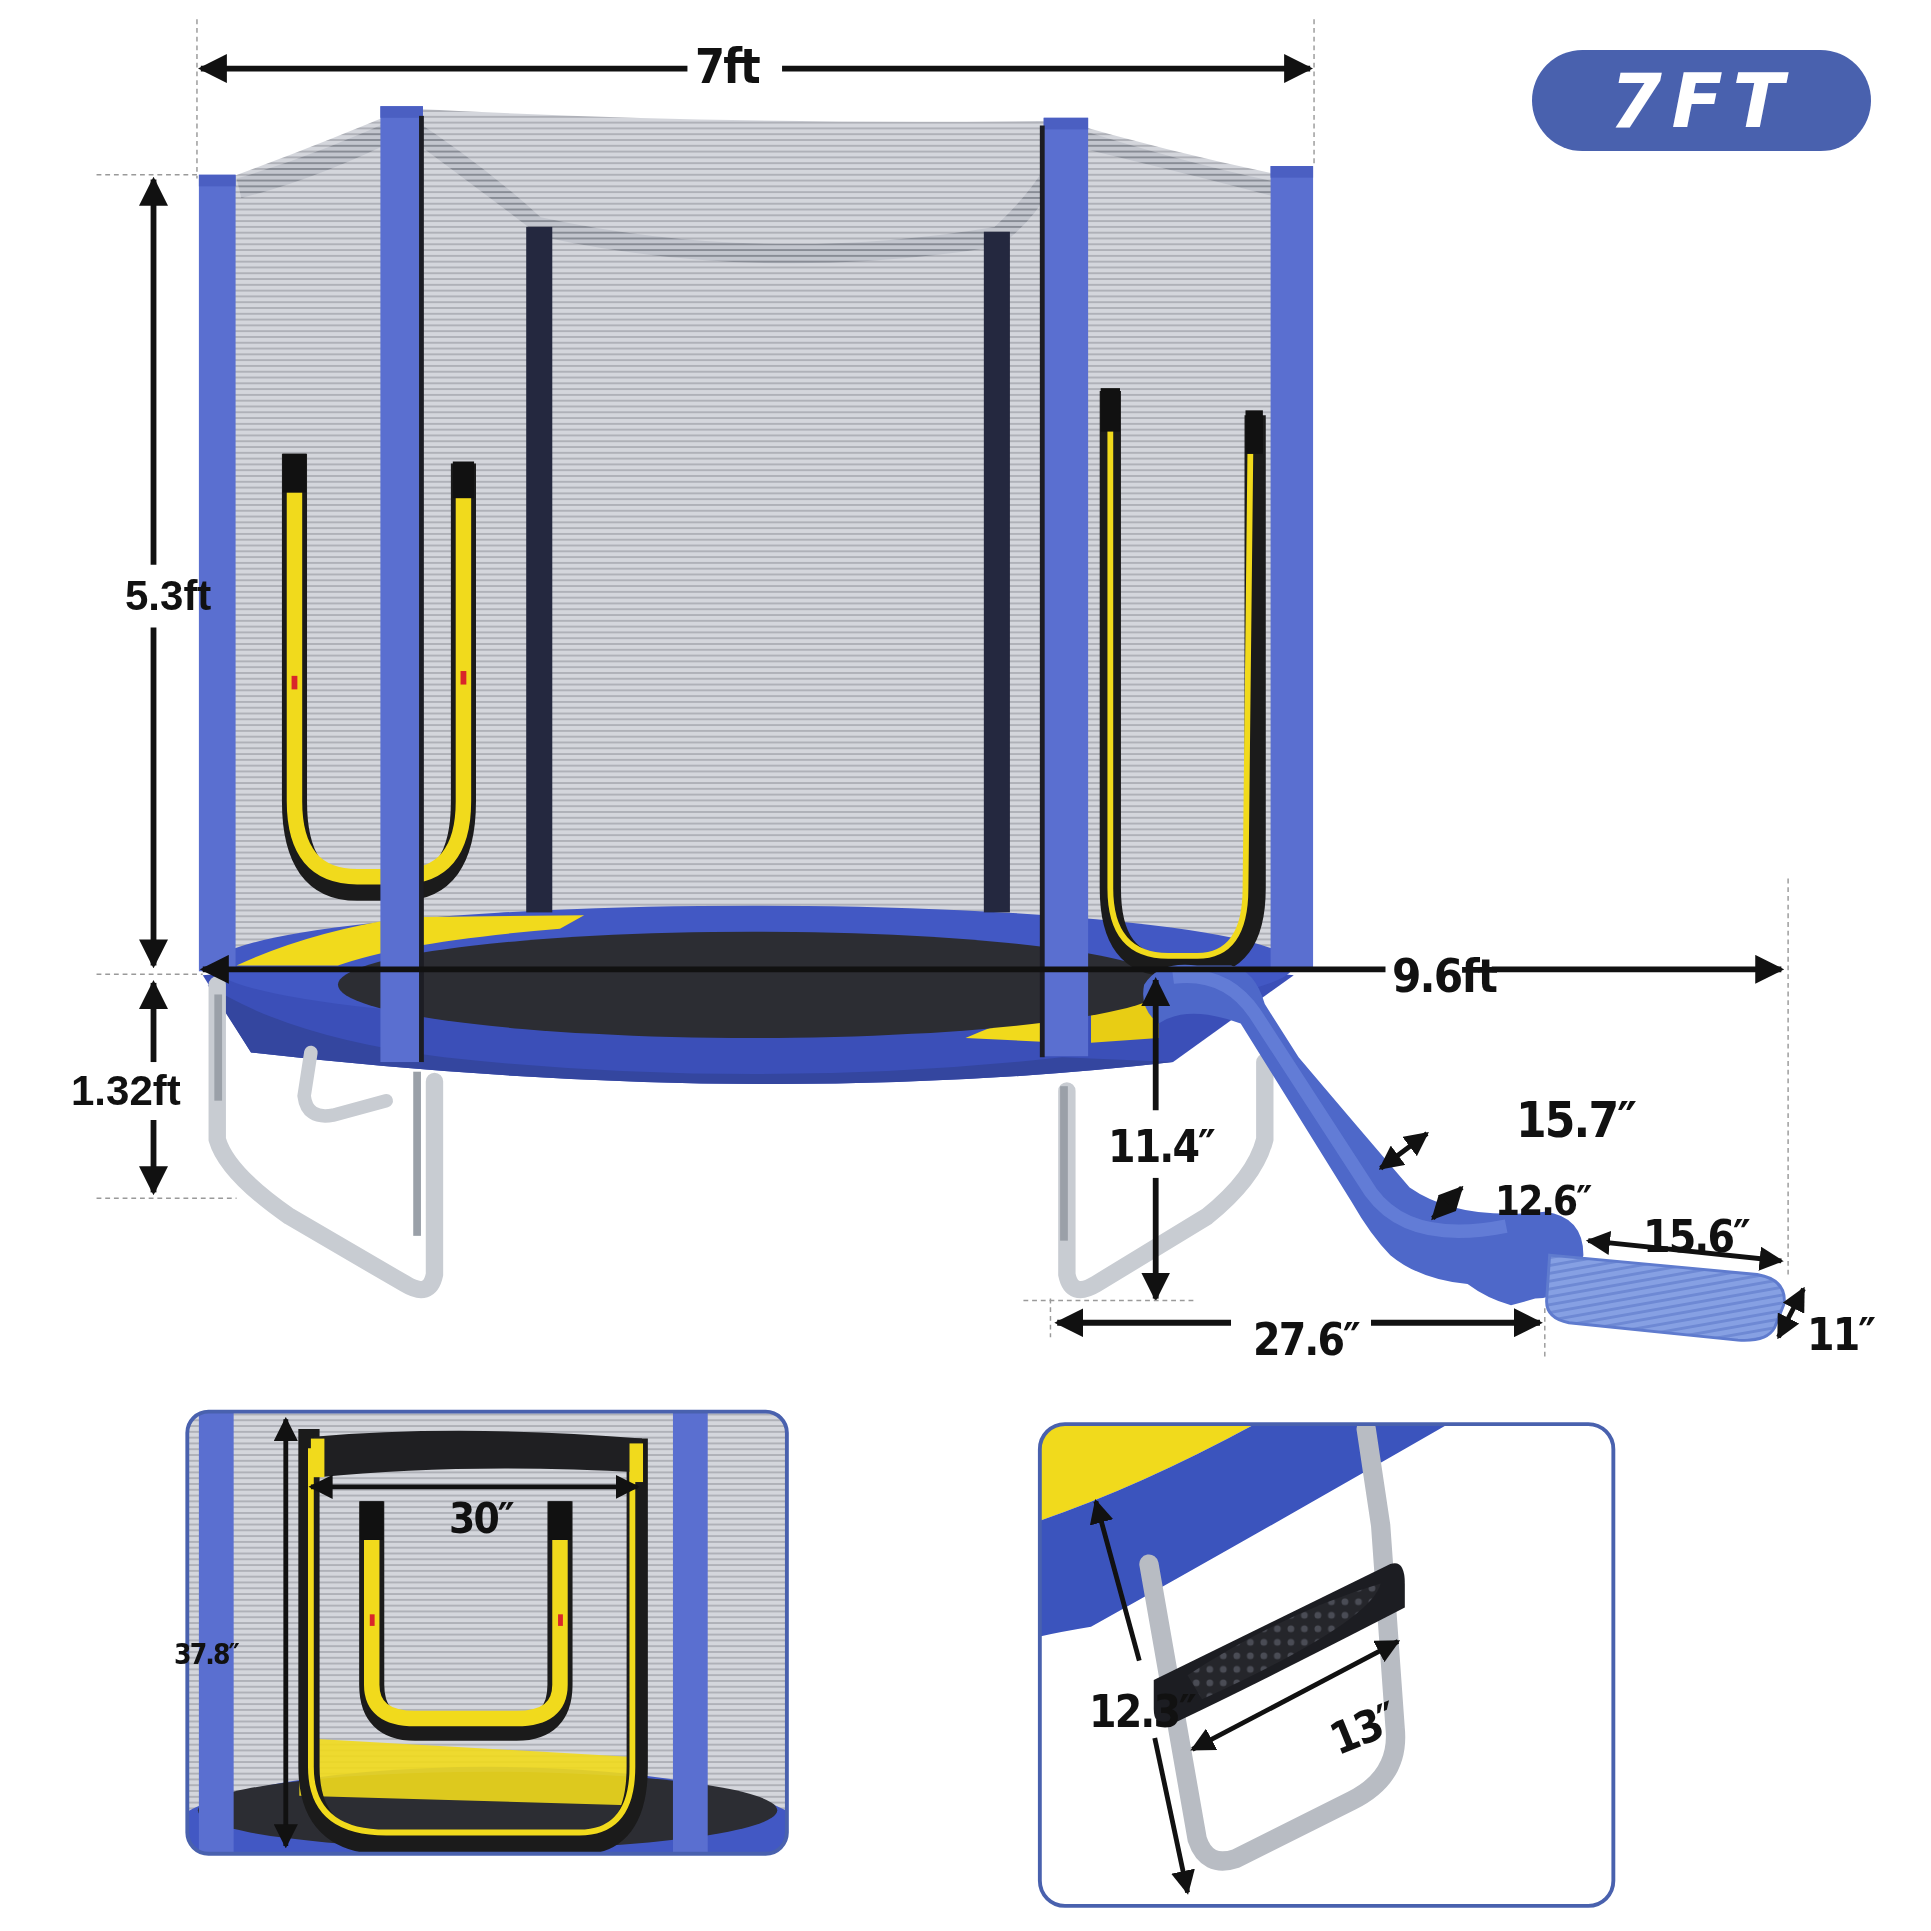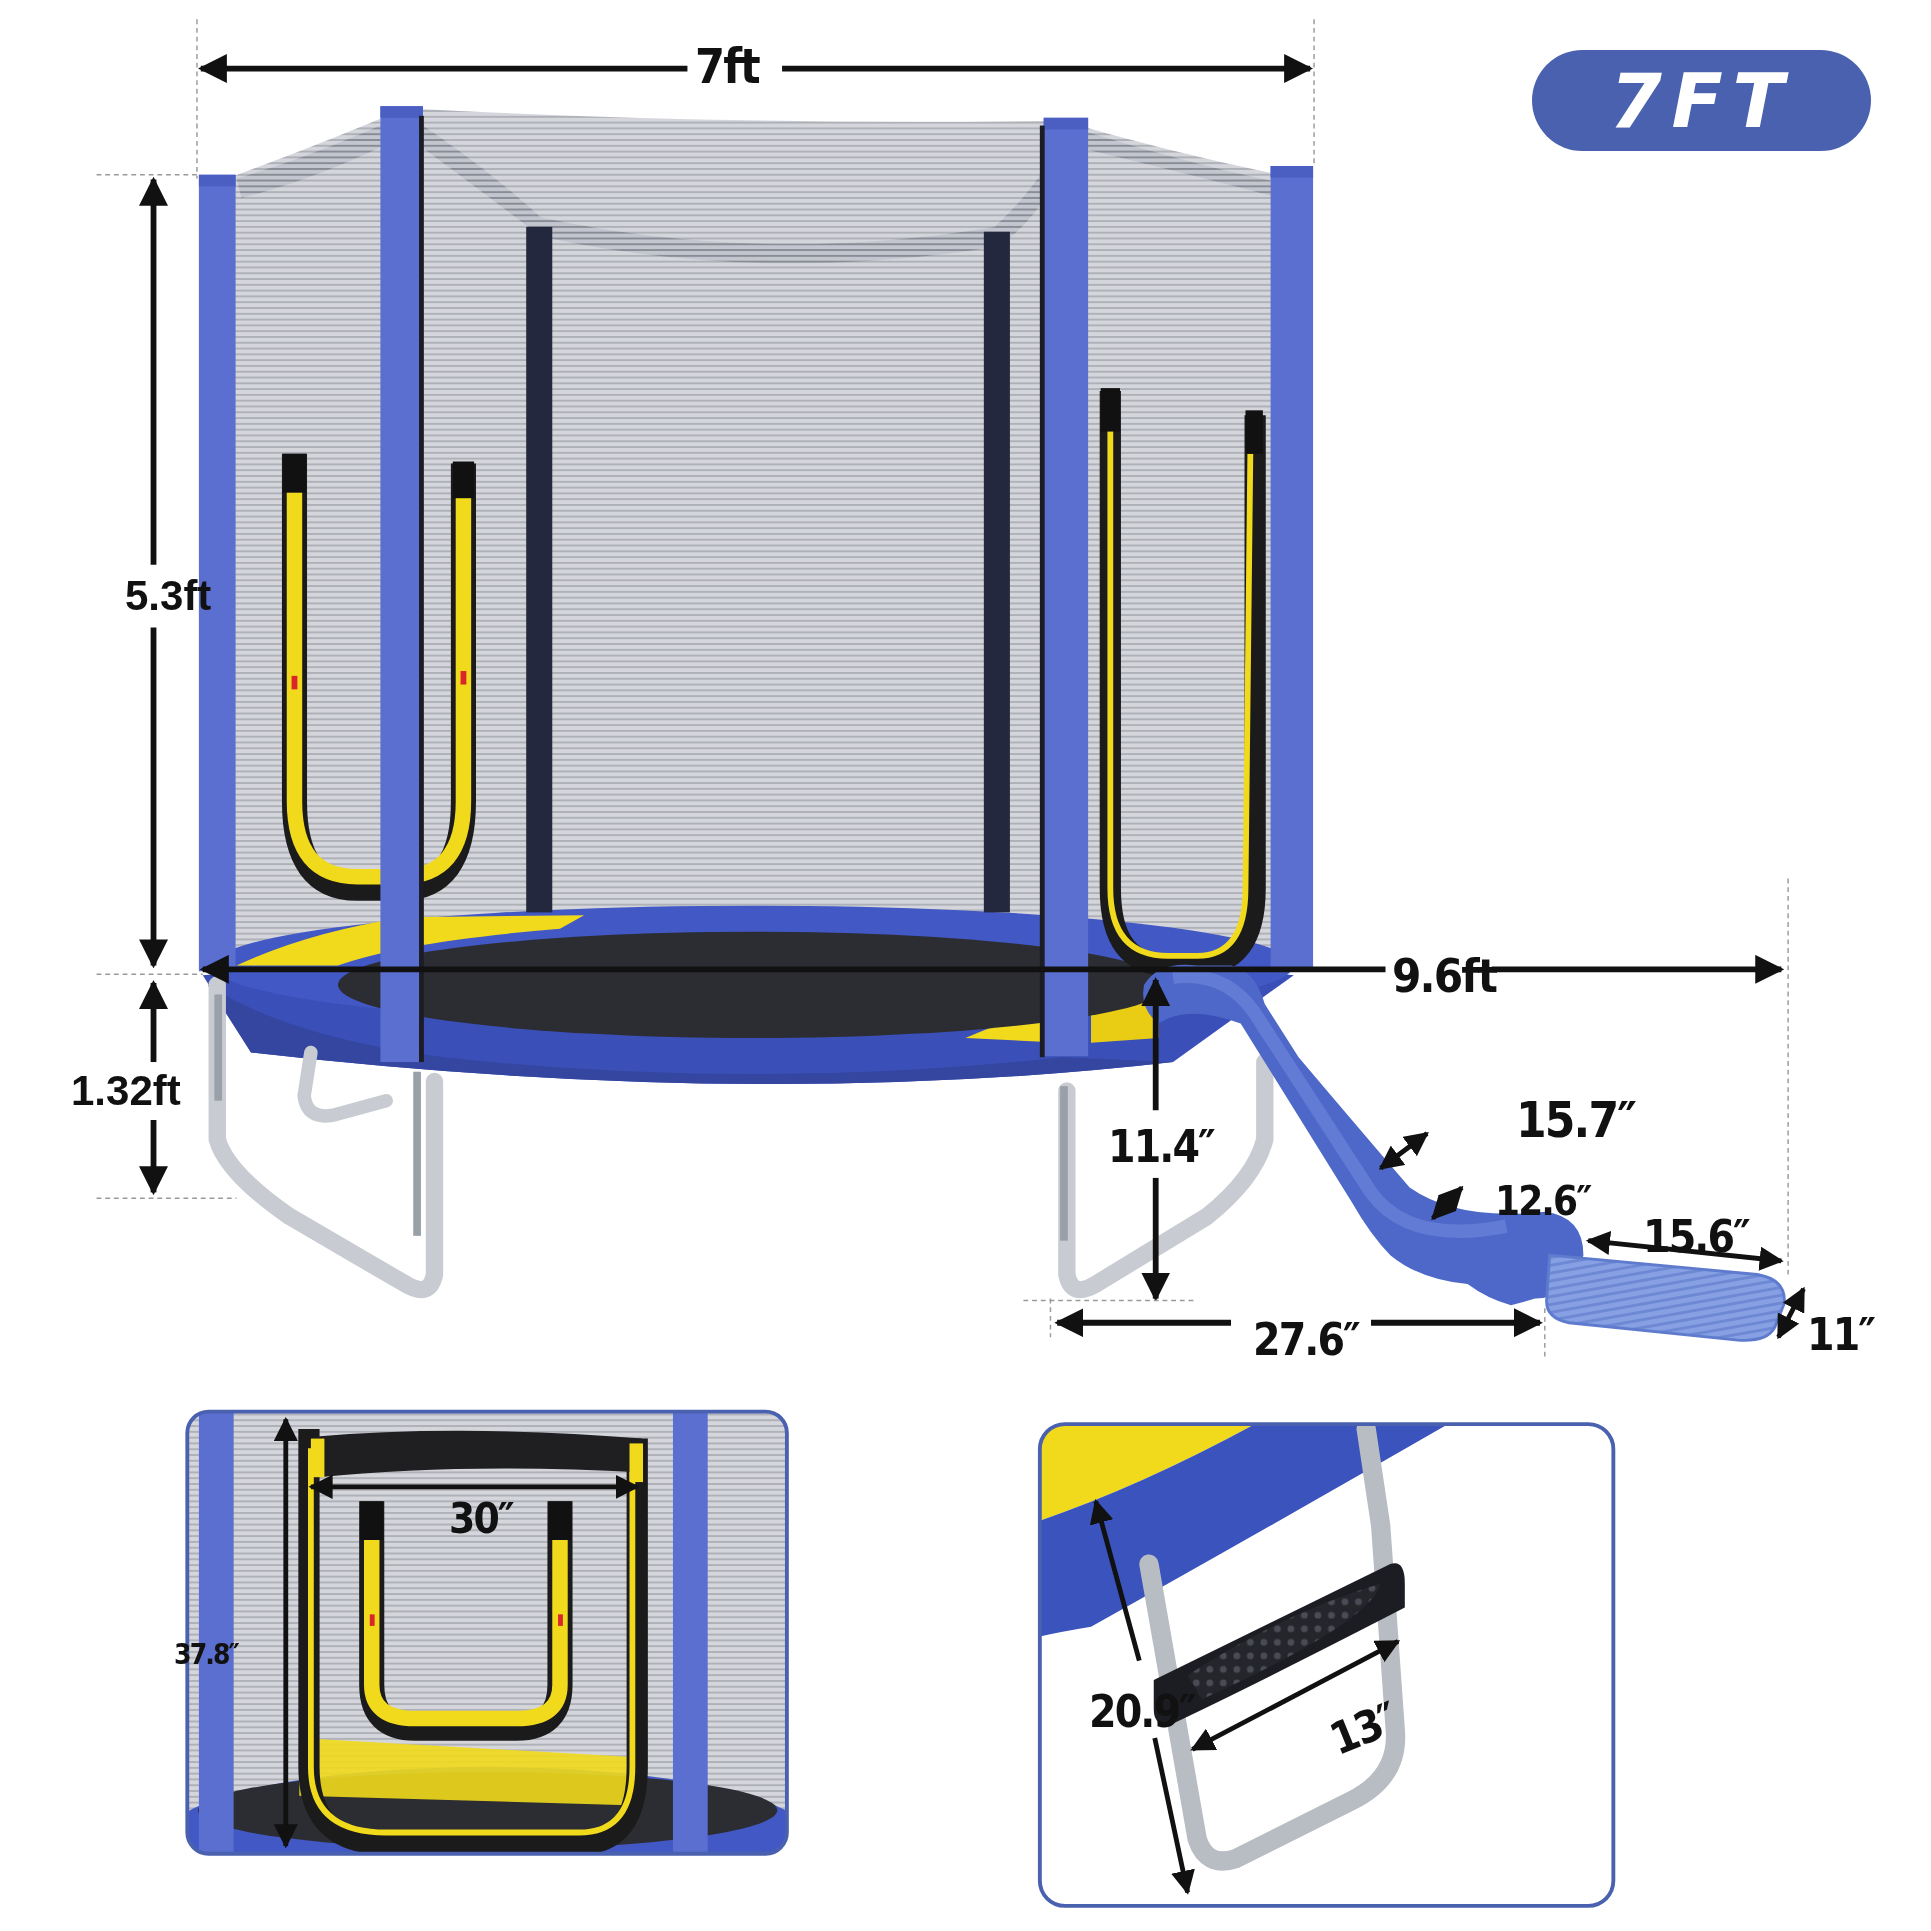--- a/index.html
+++ b/index.html
@@ -202,15 +202,15 @@
 <div class="lbl" style="left:71px; top:1070px; font-size:42px;">1.32ft</div>
 <div class="lbl cond" style="left:1392px; top:952px; font-size:47px;">9.6ft</div>
 <div class="lbl cond" style="left:1108px; top:1125px; font-size:44px;">11.4″</div>
 <div class="lbl cond" style="left:1516px; top:1096px; font-size:49px;">15.7″</div>
 <div class="lbl cond" style="left:1495px; top:1181px; font-size:40px;">12.6″</div>
 <div class="lbl cond" style="left:1253px; top:1300px; font-size:44px;margin-top:18px;">27.6″</div>
 <div class="lbl cond" style="left:1643px; top:1202px; font-size:44px;margin-top:13px;">15.6″</div>
 <div class="lbl cond" style="left:1807px; top:1313px; font-size:44px;">11″</div>
 <div class="lbl cond" style="left:449px; top:1498px; font-size:42px;">30″</div>
 <div class="lbl cond" style="left:174px; top:1641px; font-size:28px;">37.8″</div>
-<div class="lbl cond" style="left:1089px; top:1690px; font-size:44px;">20.9″</div>
+<div class="lbl cond" style="left:1089px; top:1690px; font-size:44px;">12.3″</div>
 <div class="lbl cond" style="left:1330px; top:1707px; font-size:44px; transform: rotate(-22deg);">13″</div>
 
 
 </body></html>

